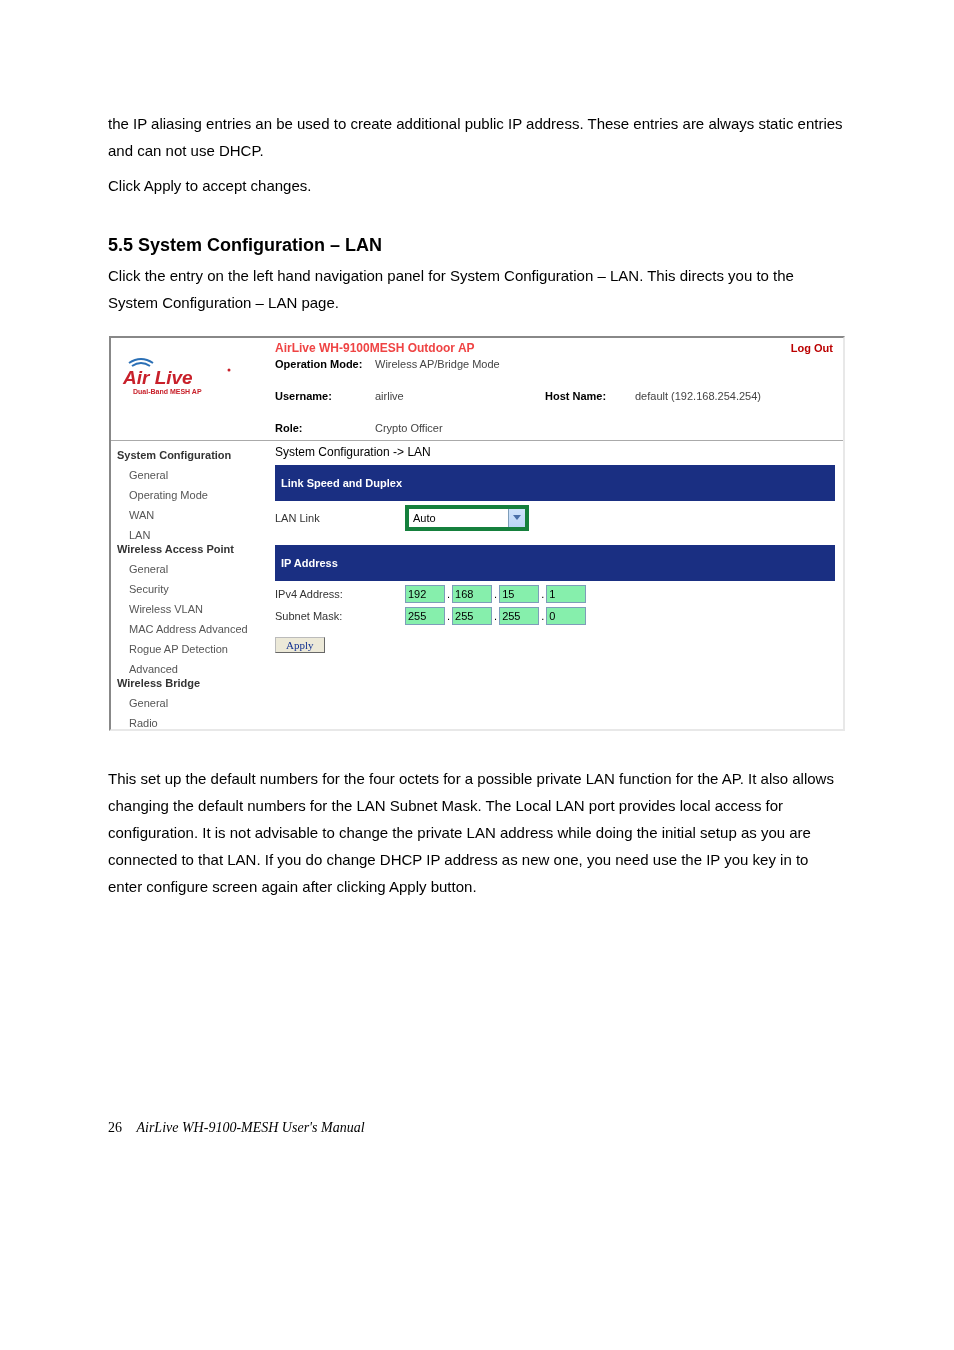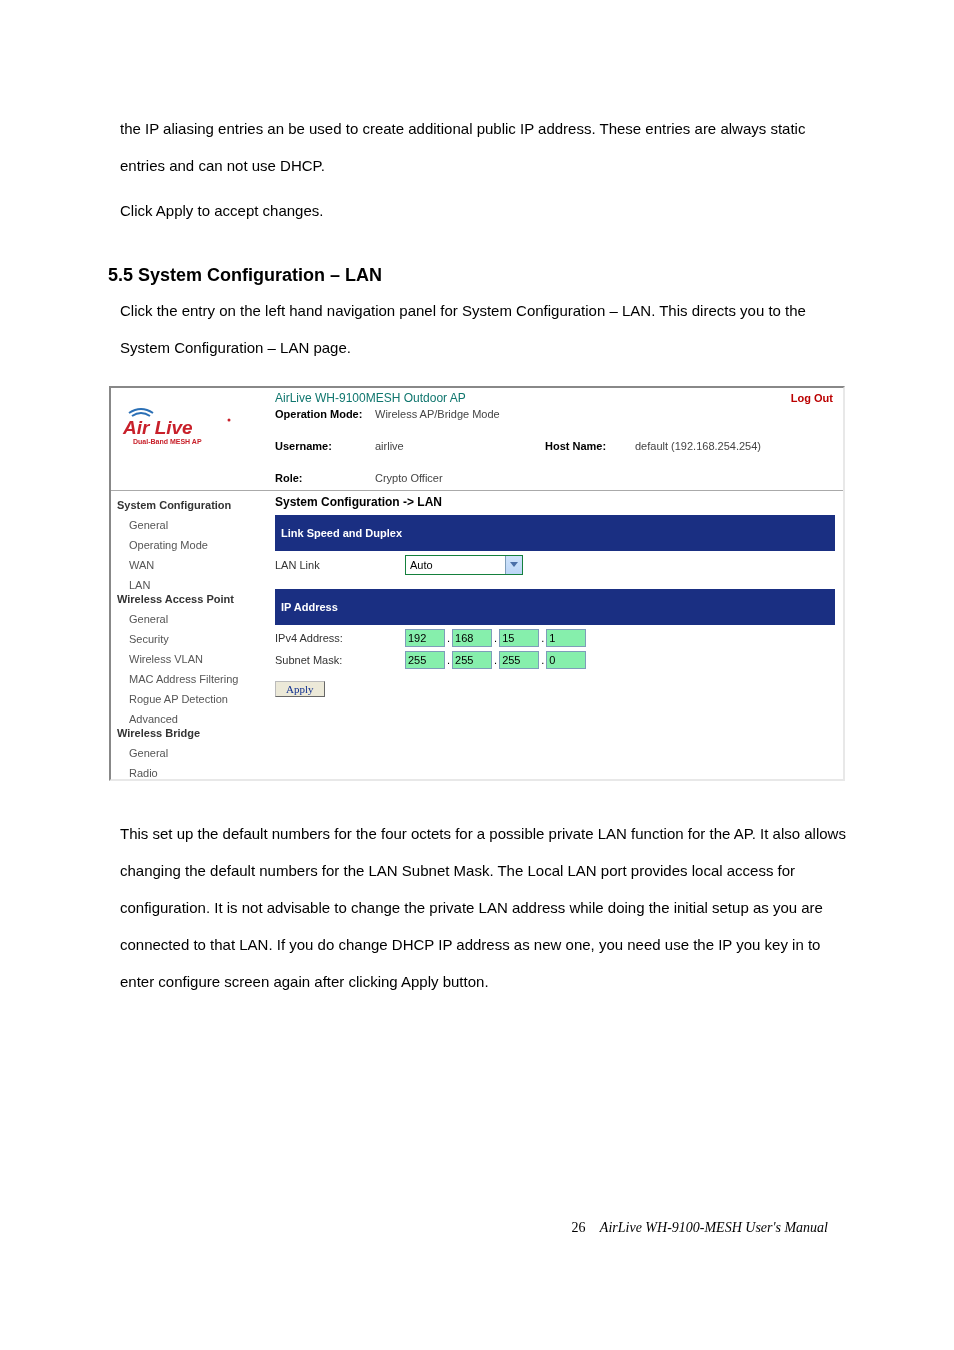--- a/index.html
+++ b/index.html
@@ -10,23 +10,22 @@
     color: #000;
     width: 954px;
   }
   .page {
     box-sizing: border-box;
     padding: 110px 108px 60px 108px;
     width: 954px;
   }
   .para {
     font-size: 15px;
-    line-height: 37px;
+    line-height: 27px;
     margin-bottom: 8px;
-    margin-left: 12px;
   }
   .heading {
     font-size: 18px;
     font-weight: bold;
     margin-top: 36px;
     margin-bottom: 6px;
   }
 
   .screenshot {
     width: 732px;
@@ -54,22 +53,22 @@
   .hdr-right {
     flex: 1;
     border-bottom: 1px solid #aaa;
   }
   .hdr-title-row {
     display: flex;
     align-items: center;
     padding: 0 10px 0 0;
   }
   .hdr-title {
-    font-weight: normal;
-    color: #0f766e;
+    font-weight: bold;
+    color: #ef4444;
     font-size: 12px;
     padding: 3px 0 3px 0;
     text-align: right;
   }
   .logout {
     margin-left: auto;
     color: #b00;
     font-weight: bold;
     font-size: 11px;
   }
@@ -105,21 +104,21 @@
     margin-top: 8px;
     white-space: nowrap;
   }
 
   .content {
     flex: 1;
     padding: 4px 8px 8px 6px;
     font-size: 11px;
   }
   .crumb {
-    font-weight: bold;
+    font-weight: normal;
     font-size: 12px;
     margin-bottom: 6px;
   }
   .section-bar {
     background: #1a2f82;
     color: #fff;
     font-weight: bold;
     font-size: 11px;
     padding: 12px 6px;
     margin-bottom: 4px;
@@ -129,21 +128,21 @@
     align-items: center;
     margin-bottom: 4px;
   }
   .field-label {
     width: 130px;
     color: #333;
   }
   .select {
     display: inline-flex;
     align-items: center;
-    border: 1px solid #15803d;
+    border: 4px solid #15803d;
     background: #fff;
     height: 18px;
     width: 112px;
     font-size: 11px;
     padding-left: 4px;
     position: relative;
   }
   .select .arrow {
     margin-left: auto;
     width: 16px;
@@ -171,21 +170,20 @@
     border: 1px outset #bbb;
     background: #ece9d8;
     color: #103090;
     font-size: 11px;
     padding: 1px 10px;
     margin-top: 8px;
     font-family: Liberation Serif, serif;
   }
 
   .footer {
-    text-align: right;
     font-size: 13px;
     margin-top: 220px;
     padding-right: 18px;
   }
   .footer .num { font-family: "Times New Roman", serif; font-size:14px;}
   .footer .title { font-style: italic; font-family: "Times New Roman", serif; font-size:14px;}
   .sp { height: 10px; }
 </style>
 </head>
 <body>
@@ -235,21 +233,21 @@
       <div class="nav">
         <div class="group">System Configuration</div>
         <div class="item">General</div>
         <div class="item">Operating Mode</div>
         <div class="item">WAN</div>
         <div class="item">LAN</div>
         <div class="group">Wireless Access Point</div>
         <div class="item">General</div>
         <div class="item">Security</div>
         <div class="item">Wireless VLAN</div>
-        <div class="item">MAC Address Filtering</div>
+        <div class="item">MAC Address Advanced</div>
         <div class="item">Rogue AP Detection</div>
         <div class="item">Advanced</div>
         <div class="group">Wireless Bridge</div>
         <div class="item">General</div>
         <div class="item">Radio</div>
       </div>
 
       <div class="content">
         <div class="crumb">System Configuration -&gt; LAN</div>
 

